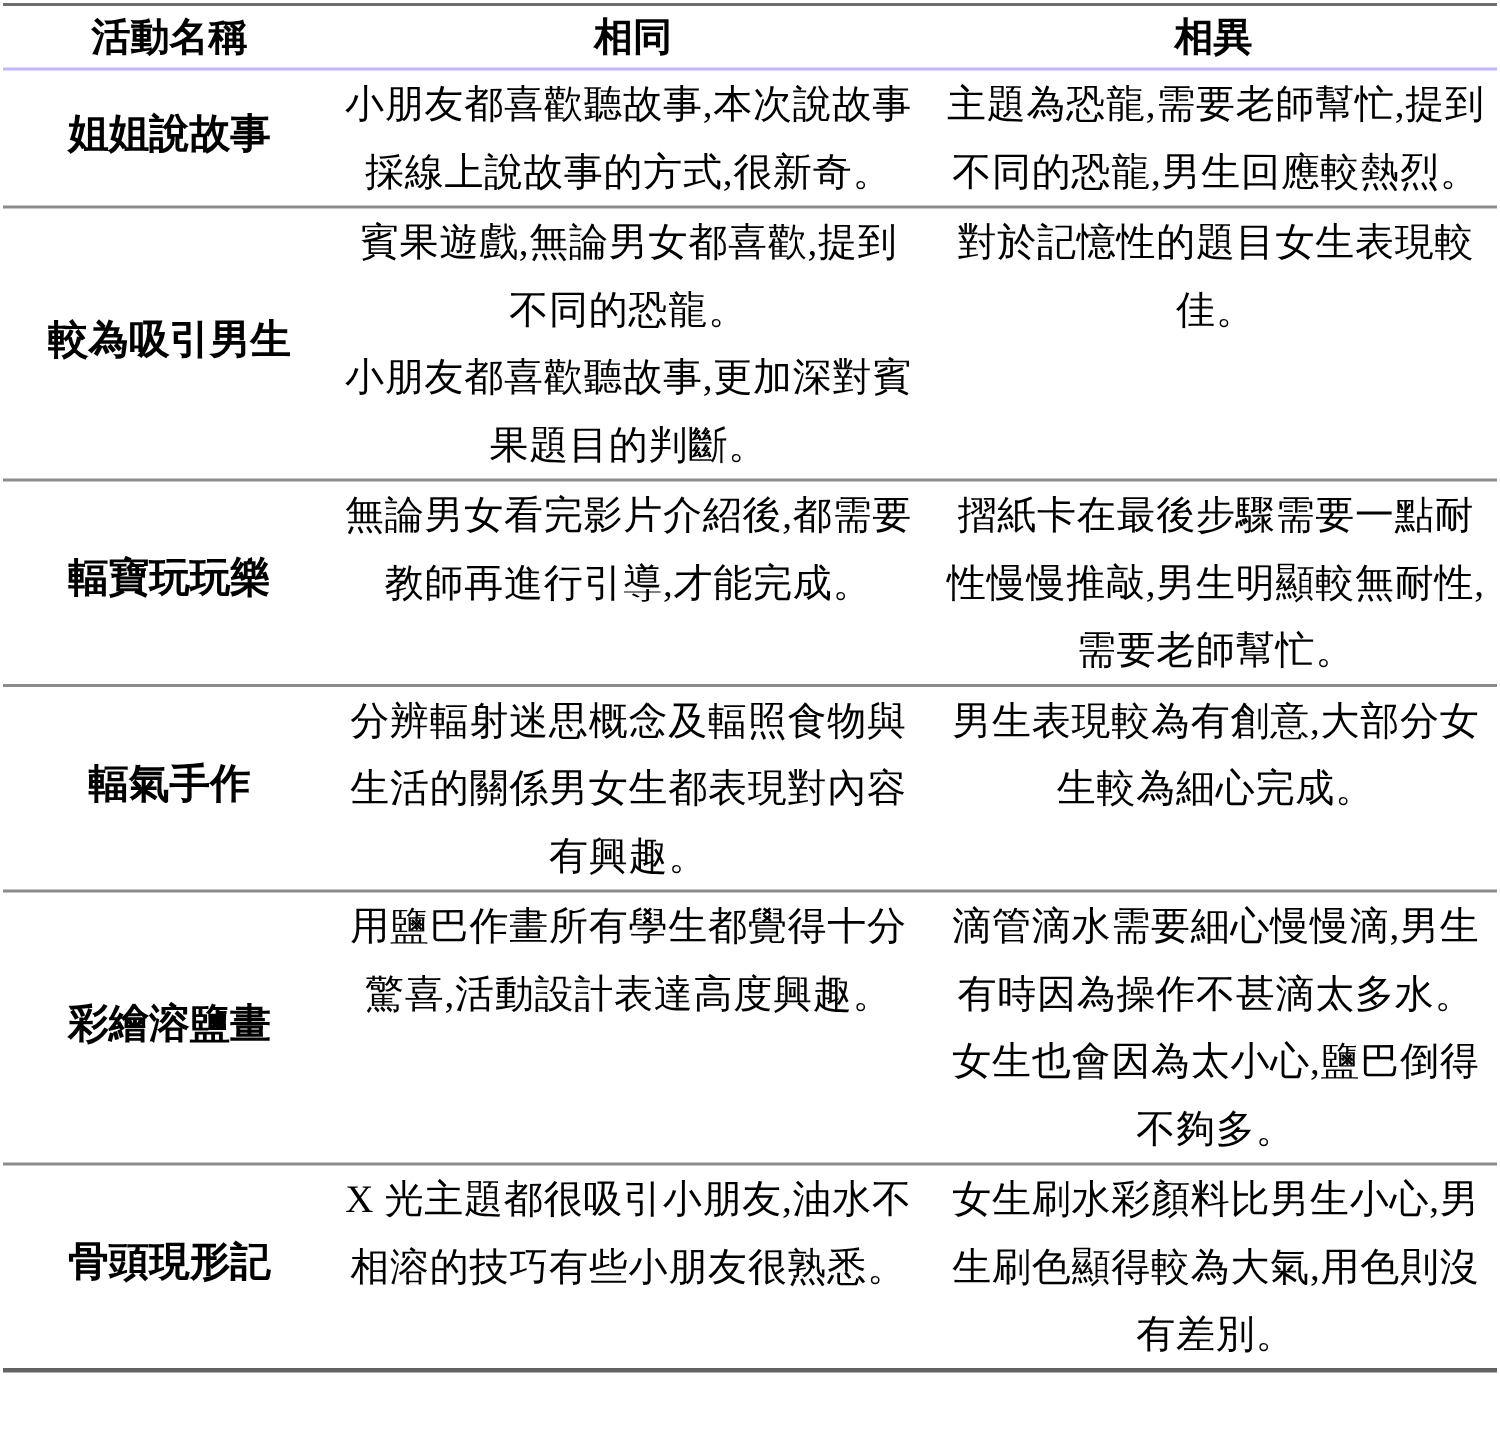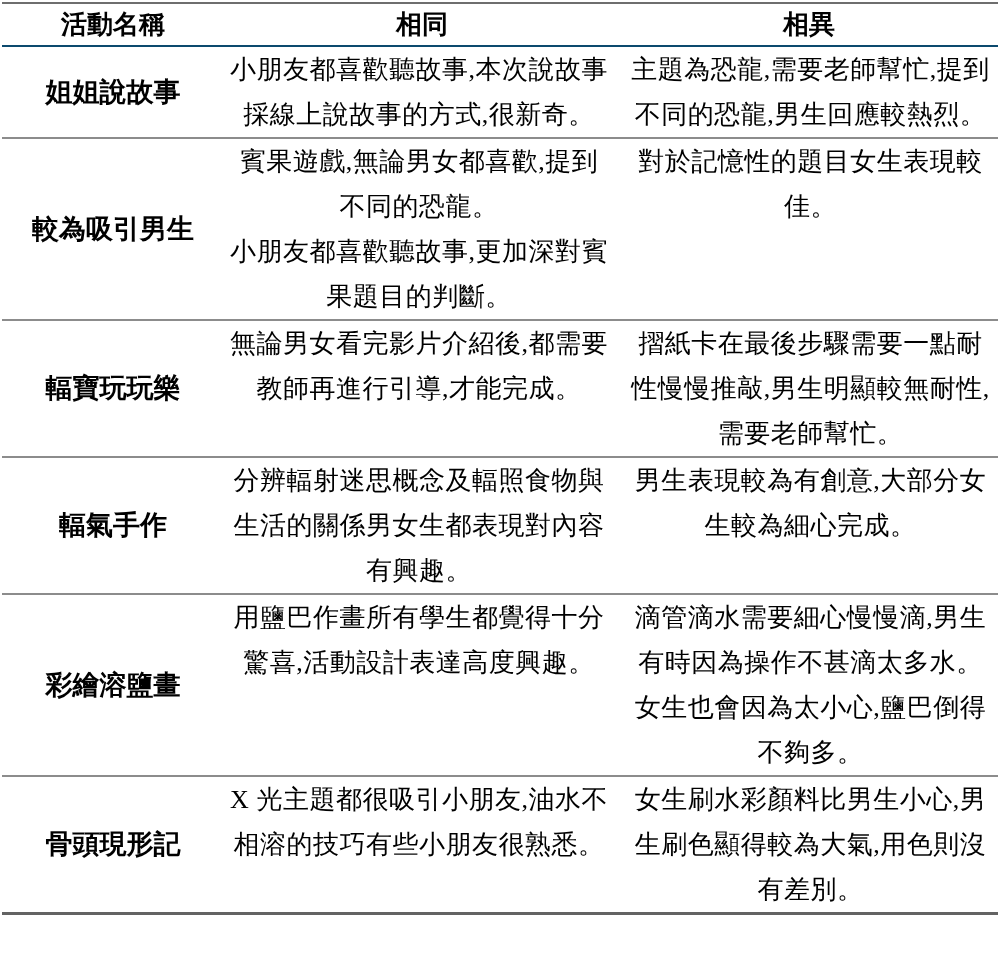--- a/index.html
+++ b/index.html
@@ -26,35 +26,36 @@
   .doc-table col.c-same      { width: 396px; }
   .doc-table col.c-different { width: 378px; }
   .doc-table th {
     font-size: 26px;
     font-weight: bold;
     text-align: center;
     vertical-align: middle;
     height: 41px;
     line-height: 41px;
     padding: 0;
-    border-bottom: 2px solid #0c4a6e;
+    border-bottom: 2px solid #c4b5fd;
     white-space: nowrap;
   }
   .doc-table td {
     font-size: 26px;
     line-height: 45px;
     vertical-align: top;
     padding: 0;
     border-bottom: 2px solid #8c8c8c;
   }
   .doc-table td.cell-activity {
     font-weight: bold;
     text-align: center;
     vertical-align: middle;
     font-size: 27px;
+    font-family: Liberation Mono, monospace;
   }
   .doc-table td.cell-same {
     padding-left: 4px;
     padding-right: 10px;
   }
   .doc-table td.cell-different {
     padding-left: 7px;
     padding-right: 4px;
   }
   .doc-table p {

